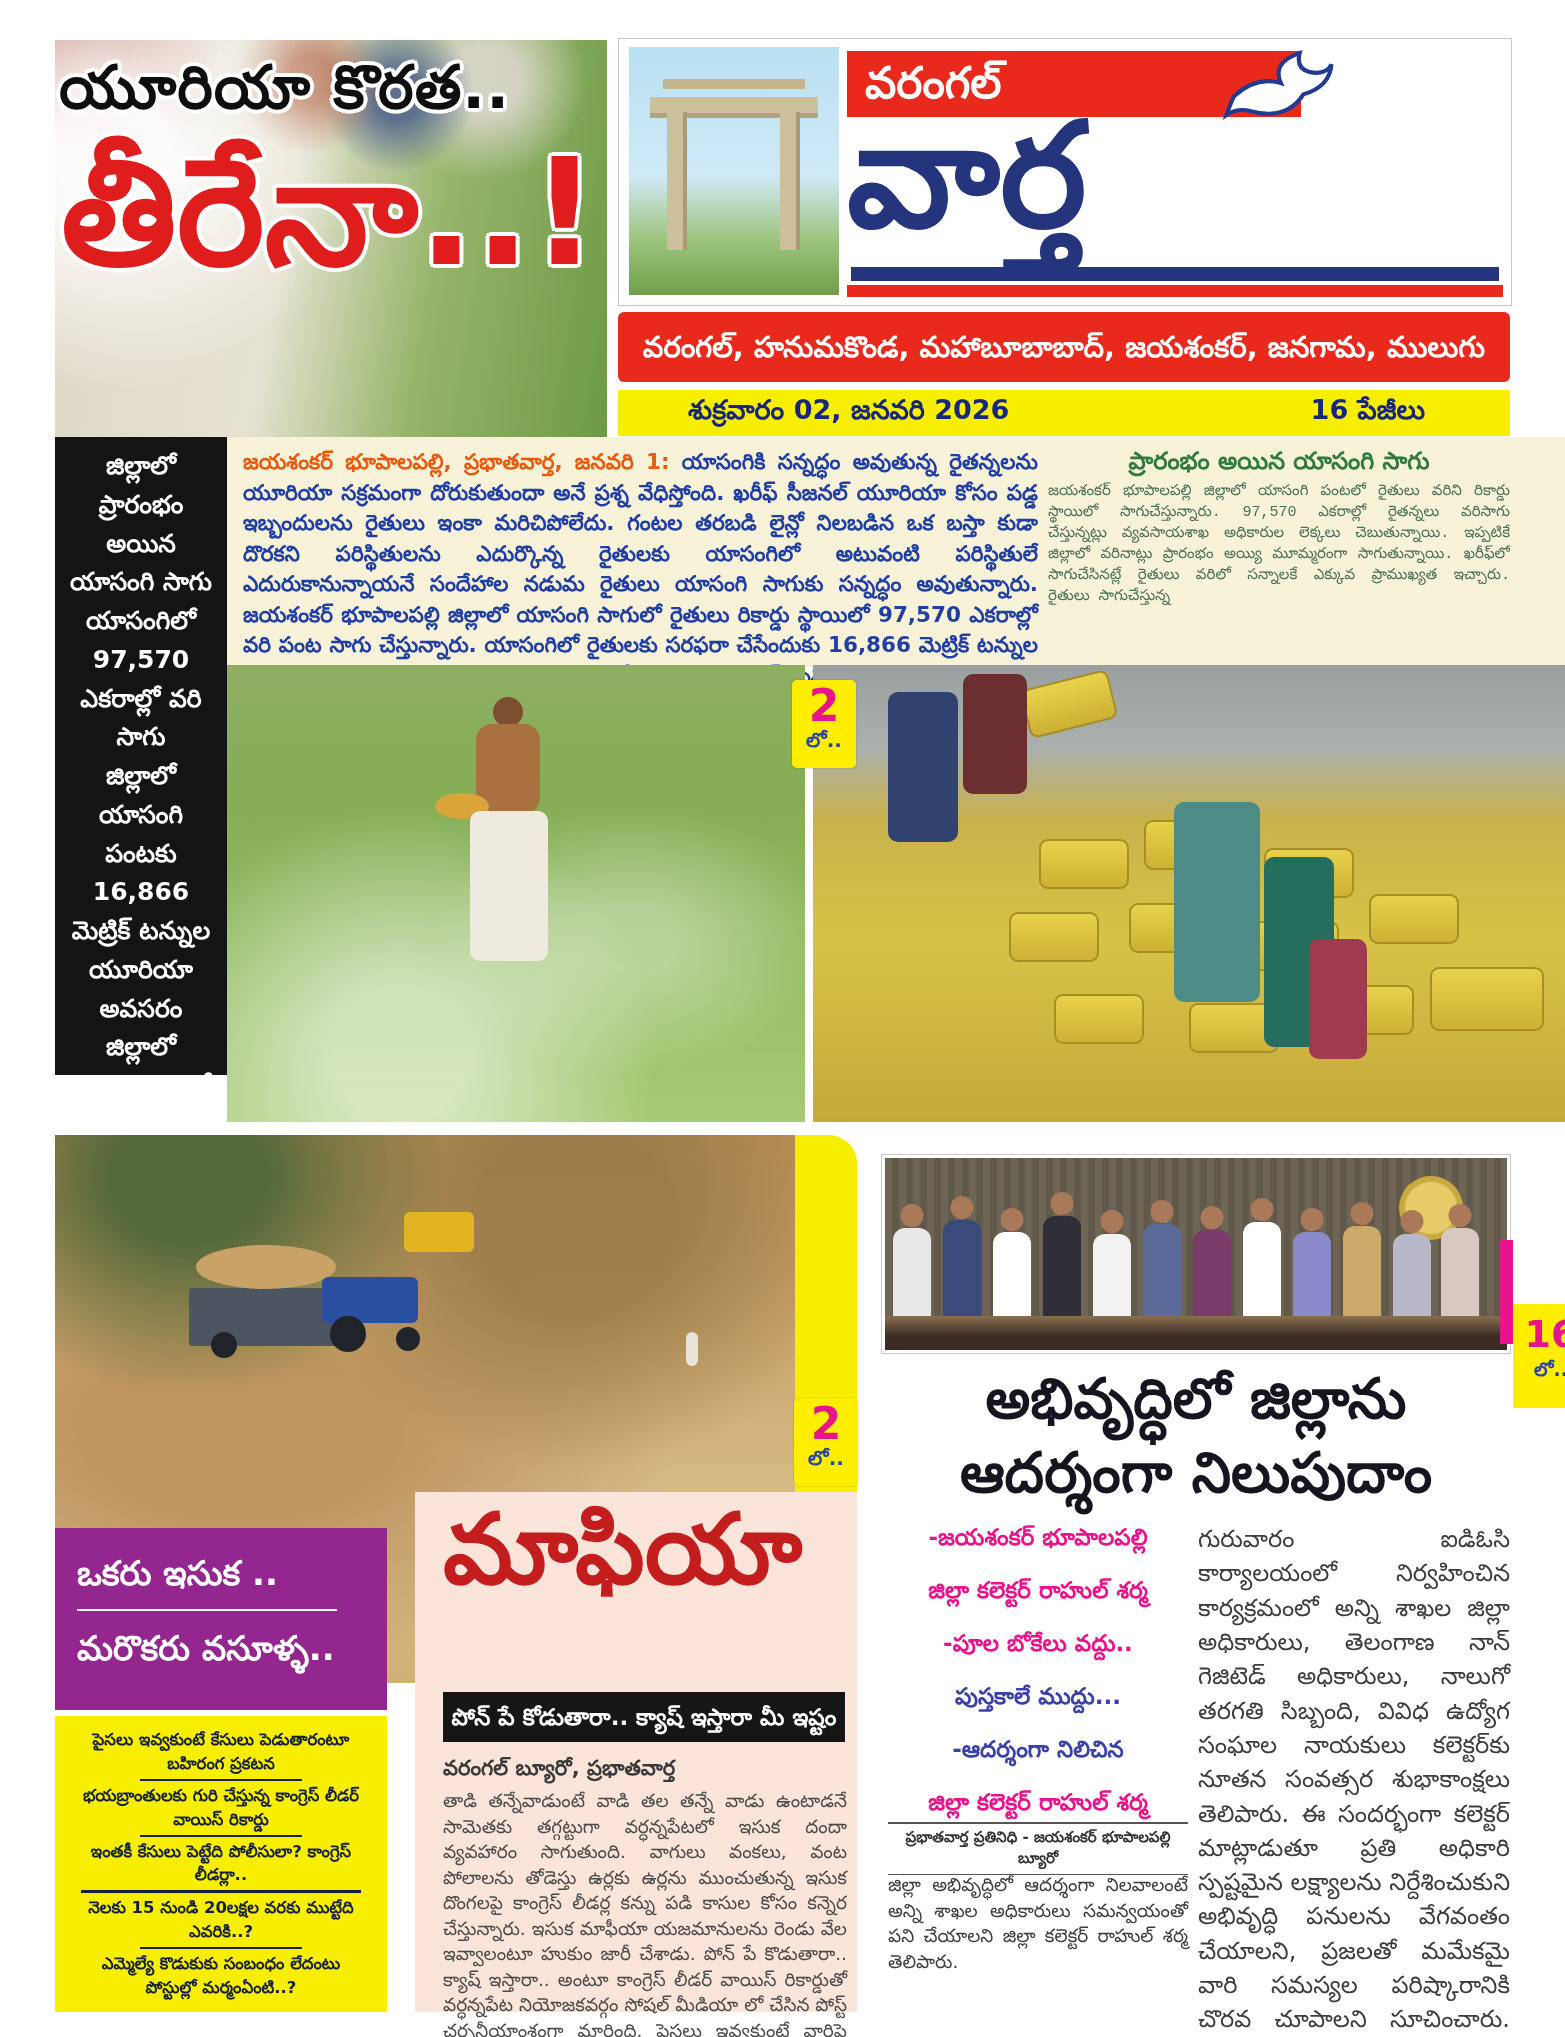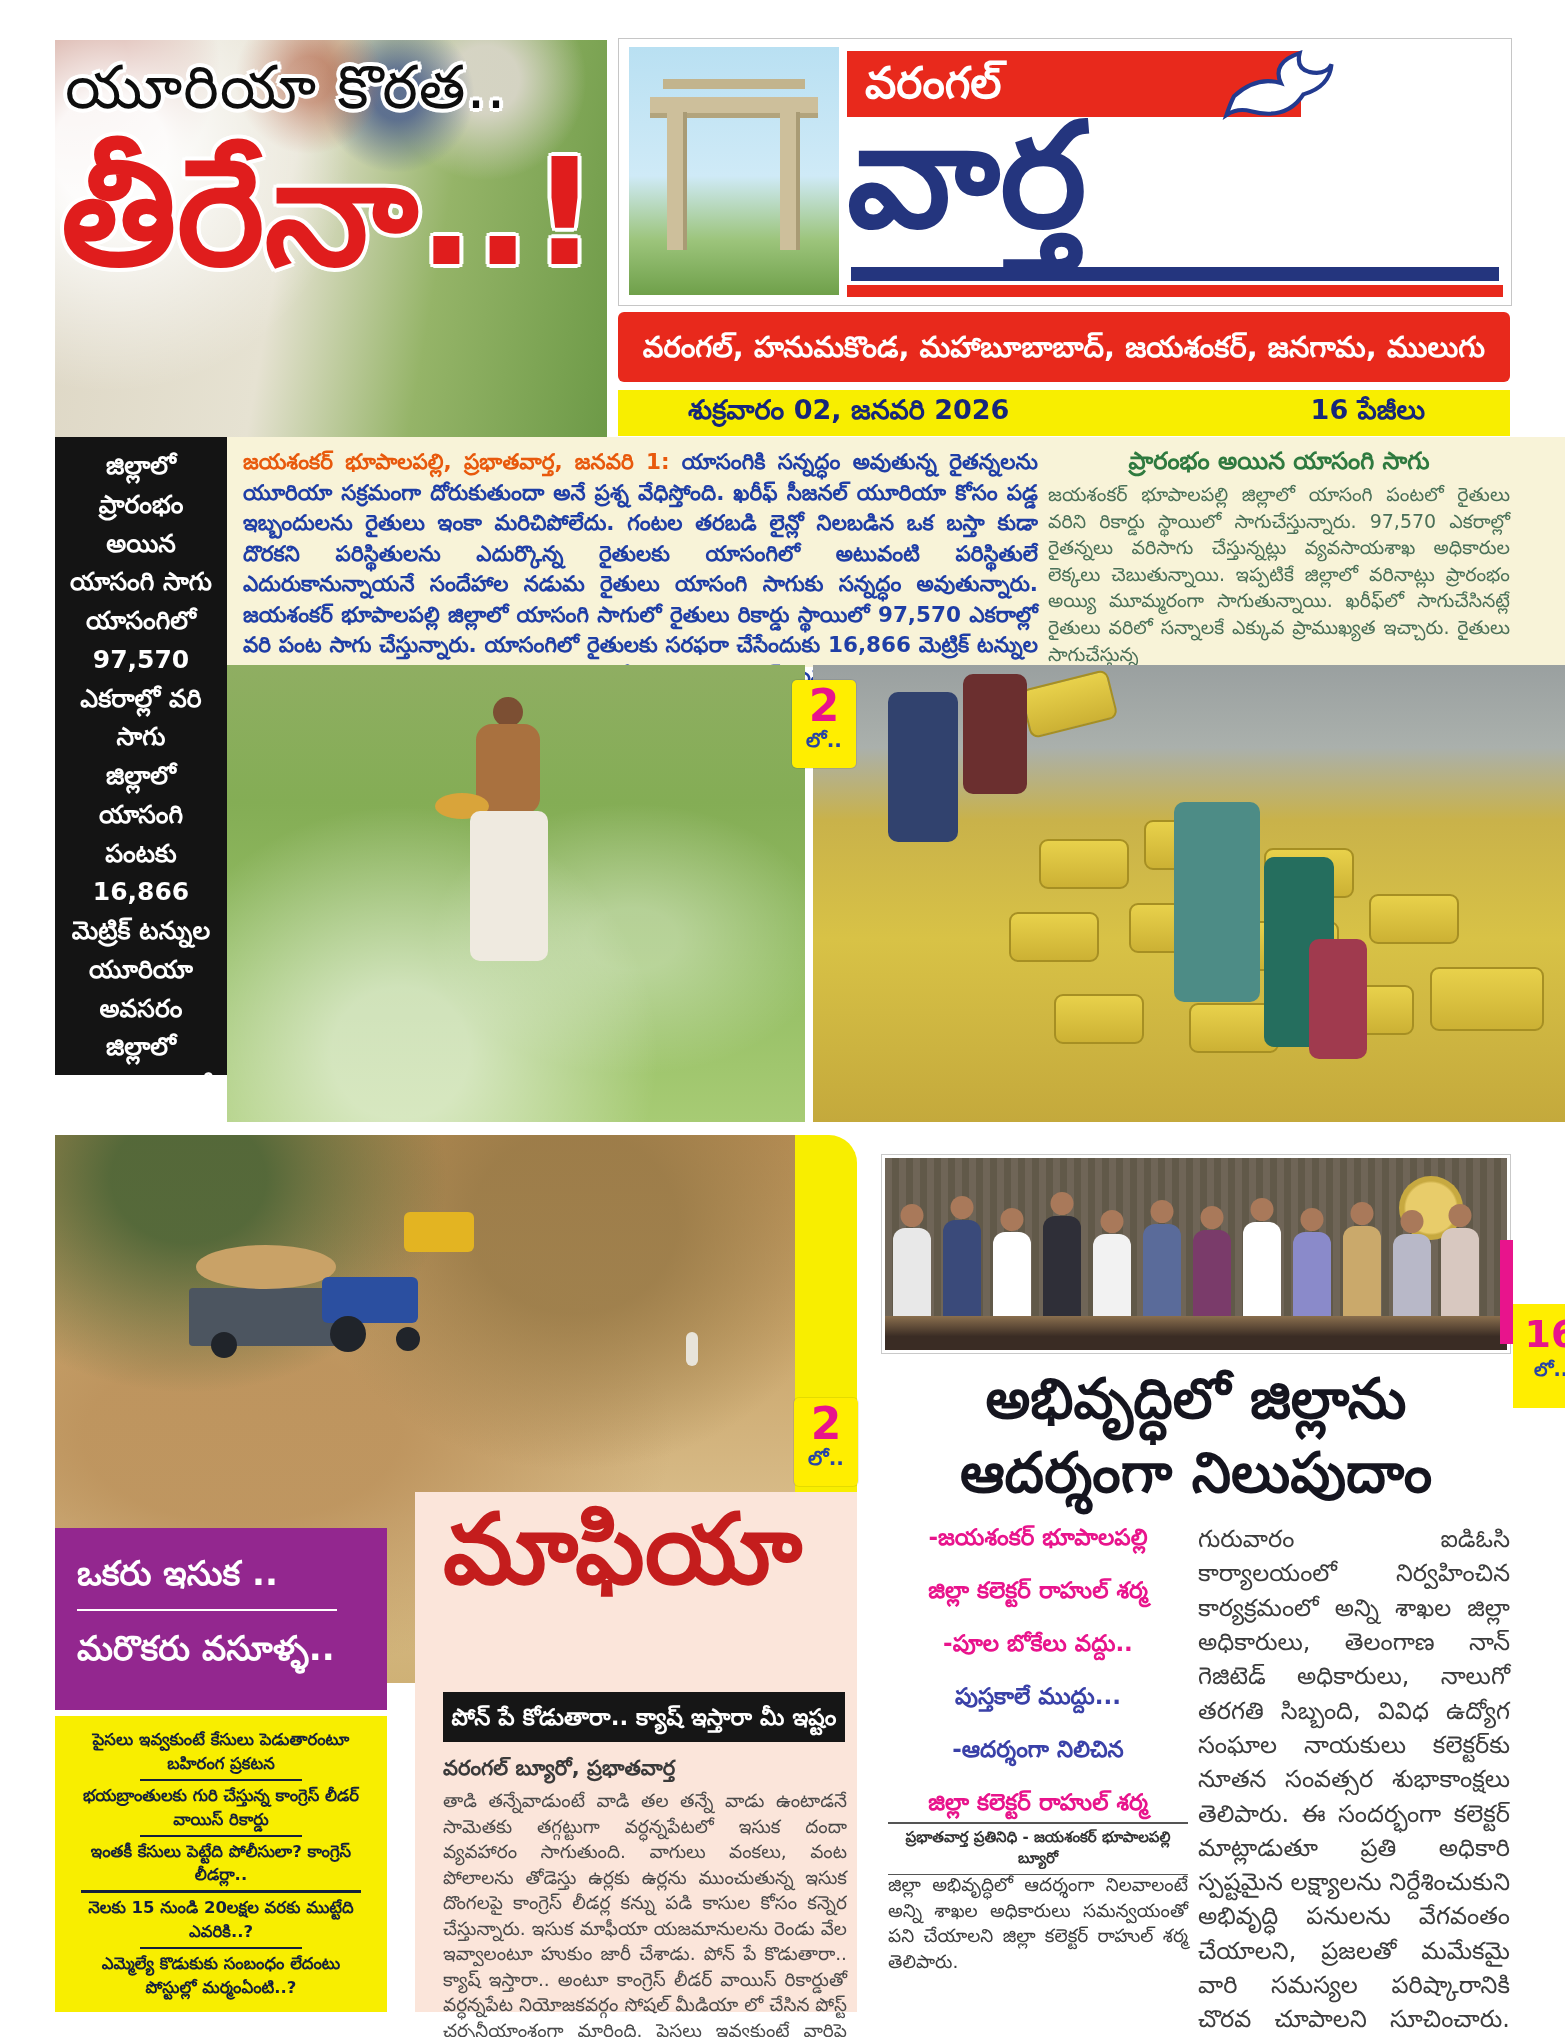--- a/index.html
+++ b/index.html
@@ -10,21 +10,21 @@
              0 -4px 0 #fff,0 4px 0 #fff,-4px 0 0 #fff,4px 0 0 #fff;}
   
   .lead-photo{left:55px;top:40px;width:552px;height:397px;
     background:
       radial-gradient(circle at 10% 28%, rgba(255,255,255,.95) 0 10%, rgba(255,255,255,0) 42%),
       radial-gradient(circle at 46% 10%, rgba(186,120,92,.85) 0 5%, transparent 16%),
       radial-gradient(circle at 62% 14%, rgba(70,90,140,.8) 0 5%, transparent 16%),
       radial-gradient(circle at 78% 10%, rgba(220,215,205,.9) 0 6%, transparent 18%),
       radial-gradient(circle at 4% 6%, rgba(170,80,60,.9) 0 8%, transparent 22%),
       linear-gradient(100deg,#ddd6c4 0%,#e6e2d2 42%,#95b468 68%,#6d9a47 100%);}
-  .kicker{left:0;top:12px;width:100%;padding-left:10px;font-size:60px;font-weight:400;
+  .kicker{left:0;top:12px;width:100%;padding-left:4px;font-size:60px;font-weight:700;
     color:#0e0e0e;letter-spacing:1px;}
   .lead-head{left:0;top:96px;width:100%;padding-left:6px;font-size:148px;font-weight:900;
     color:#e01d1d;line-height:1.05;}
   
   .masthead{left:618px;top:38px;width:892px;height:266px;background:#fff;border:1px solid #c6c6c6;}
   .arch{left:10px;top:8px;width:210px;height:248px;overflow:hidden;
     background:linear-gradient(#b9e0f2 0%,#cfeaf7 52%,#9cc47b 78%,#6fa04a 100%);}
   .pillar{position:absolute;bottom:18%;width:20px;height:56%;background:#cdbf9b;
     box-shadow:inset -4px 0 0 #a99b75;}
   .lintel{position:absolute;top:20%;left:10%;width:80%;height:16px;background:#cdbf9b;
@@ -46,22 +46,22 @@
     display:flex;flex-direction:column;justify-content:space-evenly;align-items:center;
     text-align:center;font-size:25px;font-weight:700;line-height:1.55;padding:10px 8px;box-sizing:border-box;}
   .sb-div{width:68%;height:2px;background:#fff;}
   
   .cream{left:227px;top:437px;width:1338px;height:230px;background:#f8f3d8;}
   .lead-left{left:243px;top:447px;width:795px;height:214px;font-size:21.5px;line-height:1.42;
     text-align:justify;color:#1f3ea6;font-weight:600;}
   .lead-byline{color:#e8590c;font-weight:900;}
   .lead-subhead{left:1048px;top:447px;width:462px;text-align:center;color:#2f7a3f;
     font-size:24px;font-weight:900;}
-  .lead-right{left:1048px;top:481px;width:462px;height:180px;font-size:19px;line-height:1.4;
-    text-align:justify;color:#4a7058;}
+  .lead-right{left:1048px;top:481px;width:462px;height:180px;font-size:15px;line-height:1.4;
+    text-align:justify;color:#4a7058;font-family:Liberation Mono, monospace;}
   
   .jump{width:64px;height:88px;background:#ffee00;border-radius:5px;text-align:center;
     box-shadow:0 0 0 1px rgba(0,0,0,.08);z-index:6;}
   .jump .n{display:block;font-size:44px;font-weight:900;color:#e8148c;line-height:1.1;margin-top:2px;}
   .jump .w{display:block;font-size:20px;font-weight:900;color:#2743a6;line-height:1;}
   
   .photo-farmer{left:227px;top:665px;width:578px;height:457px;overflow:hidden;
     background:
       radial-gradient(ellipse at 30% 85%, rgba(255,255,255,.55) 0 12%, transparent 45%),
       radial-gradient(ellipse at 70% 60%, rgba(255,255,255,.35) 0 8%, transparent 35%),

